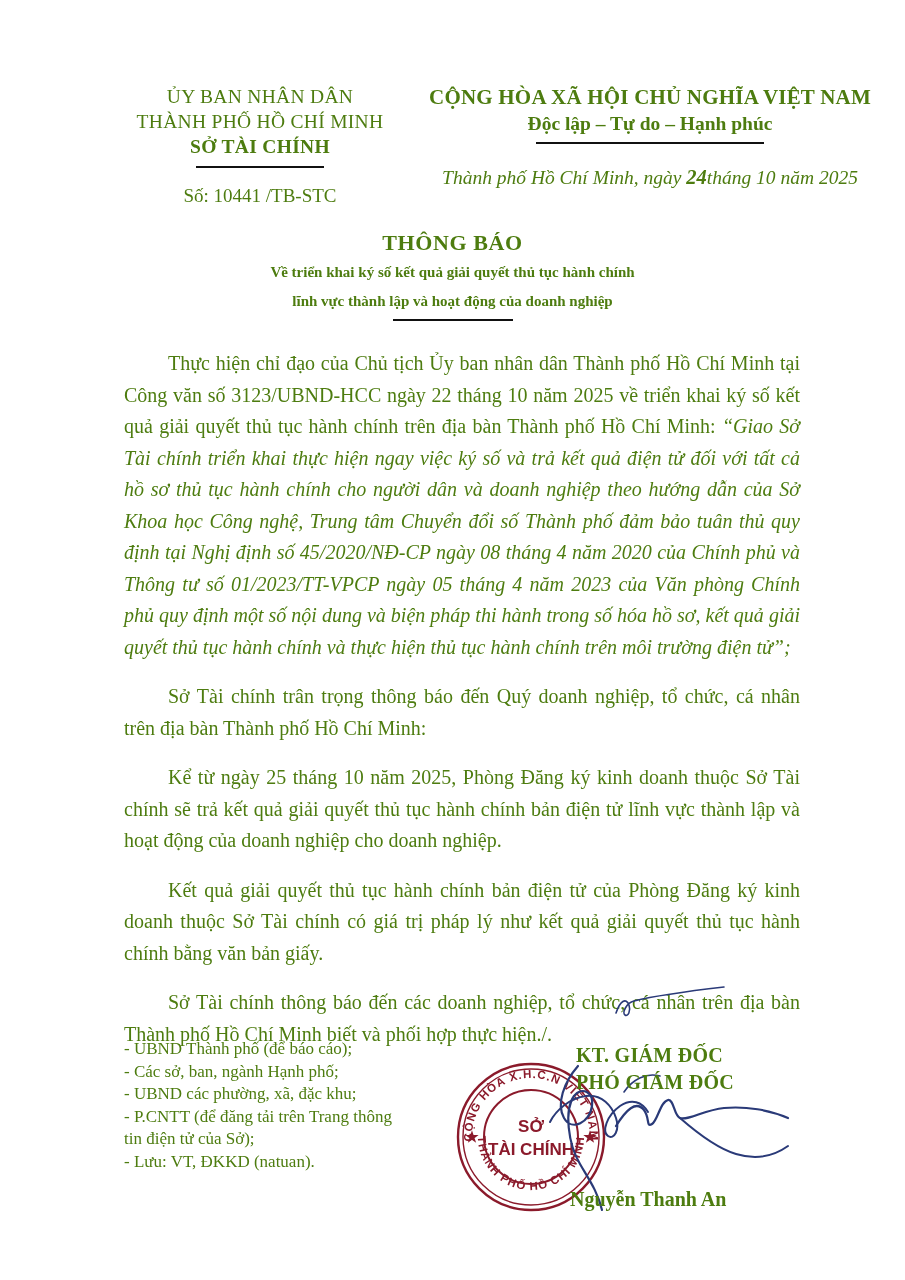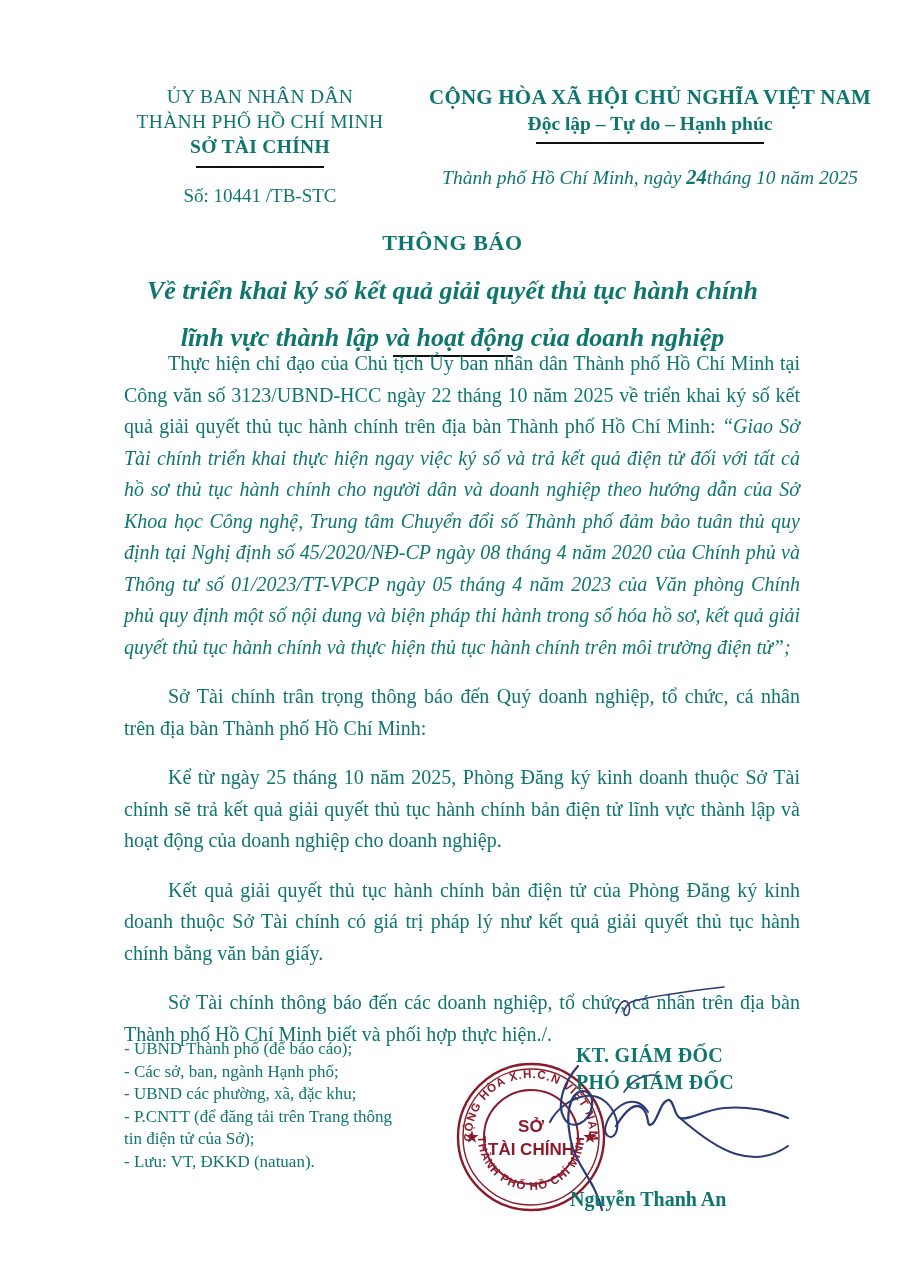--- a/index.html
+++ b/index.html
@@ -6,21 +6,21 @@
     margin: 0;
     padding: 0;
     background: #ffffff;
   }
   .page {
     position: relative;
     width: 905px;
     height: 1280px;
     background: #ffffff;
     font-family: "Liberation Serif", "DejaVu Serif", serif;
-    color: #0f766e;
+    color: #4d7c0f;
     overflow: hidden;
   }
 
   
   .header {
     position: absolute;
     top: 84px;
     left: 0;
     width: 905px;
     display: flex;
@@ -96,24 +96,23 @@
     text-align: center;
   }
   .title-main {
     font-weight: bold;
     font-size: 22px;
     letter-spacing: 0.6px;
     line-height: 30px;
   }
   .title-sub {
     font-weight: bold;
-    font-size: 26px;
+    font-size: 15px;
     line-height: 29px;
-    margin-top: 18px;
-    font-style: italic;
+    margin-top: 0;
   }
   .rule-title {
     width: 120px;
     height: 2px;
     background: #111;
     margin: 3px auto 0 auto;
   }
 
   
   .body-block {

